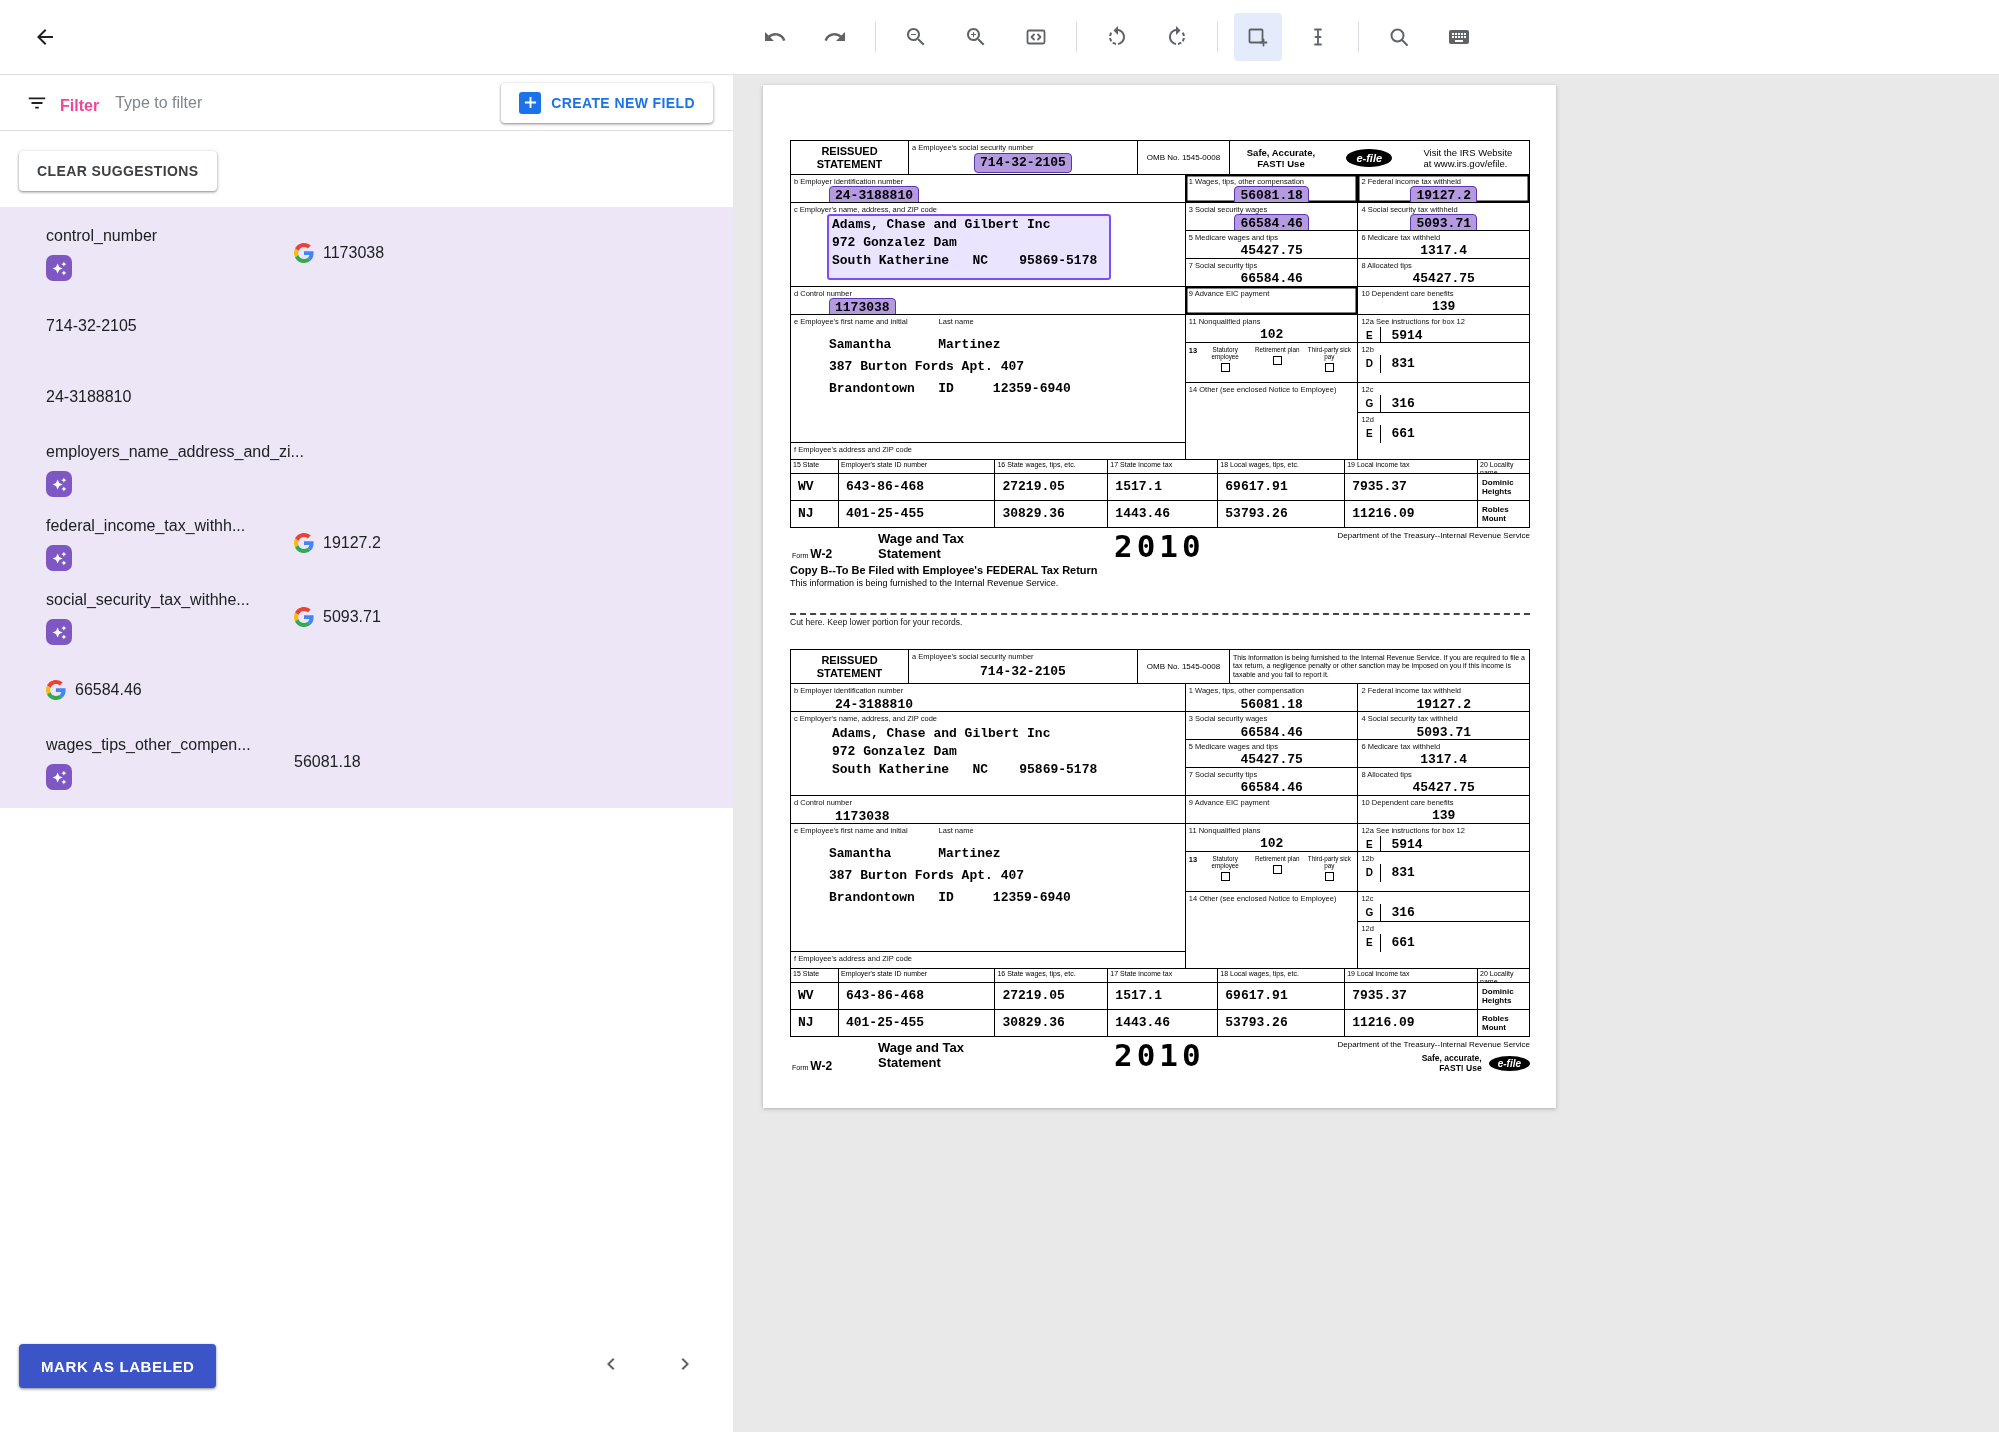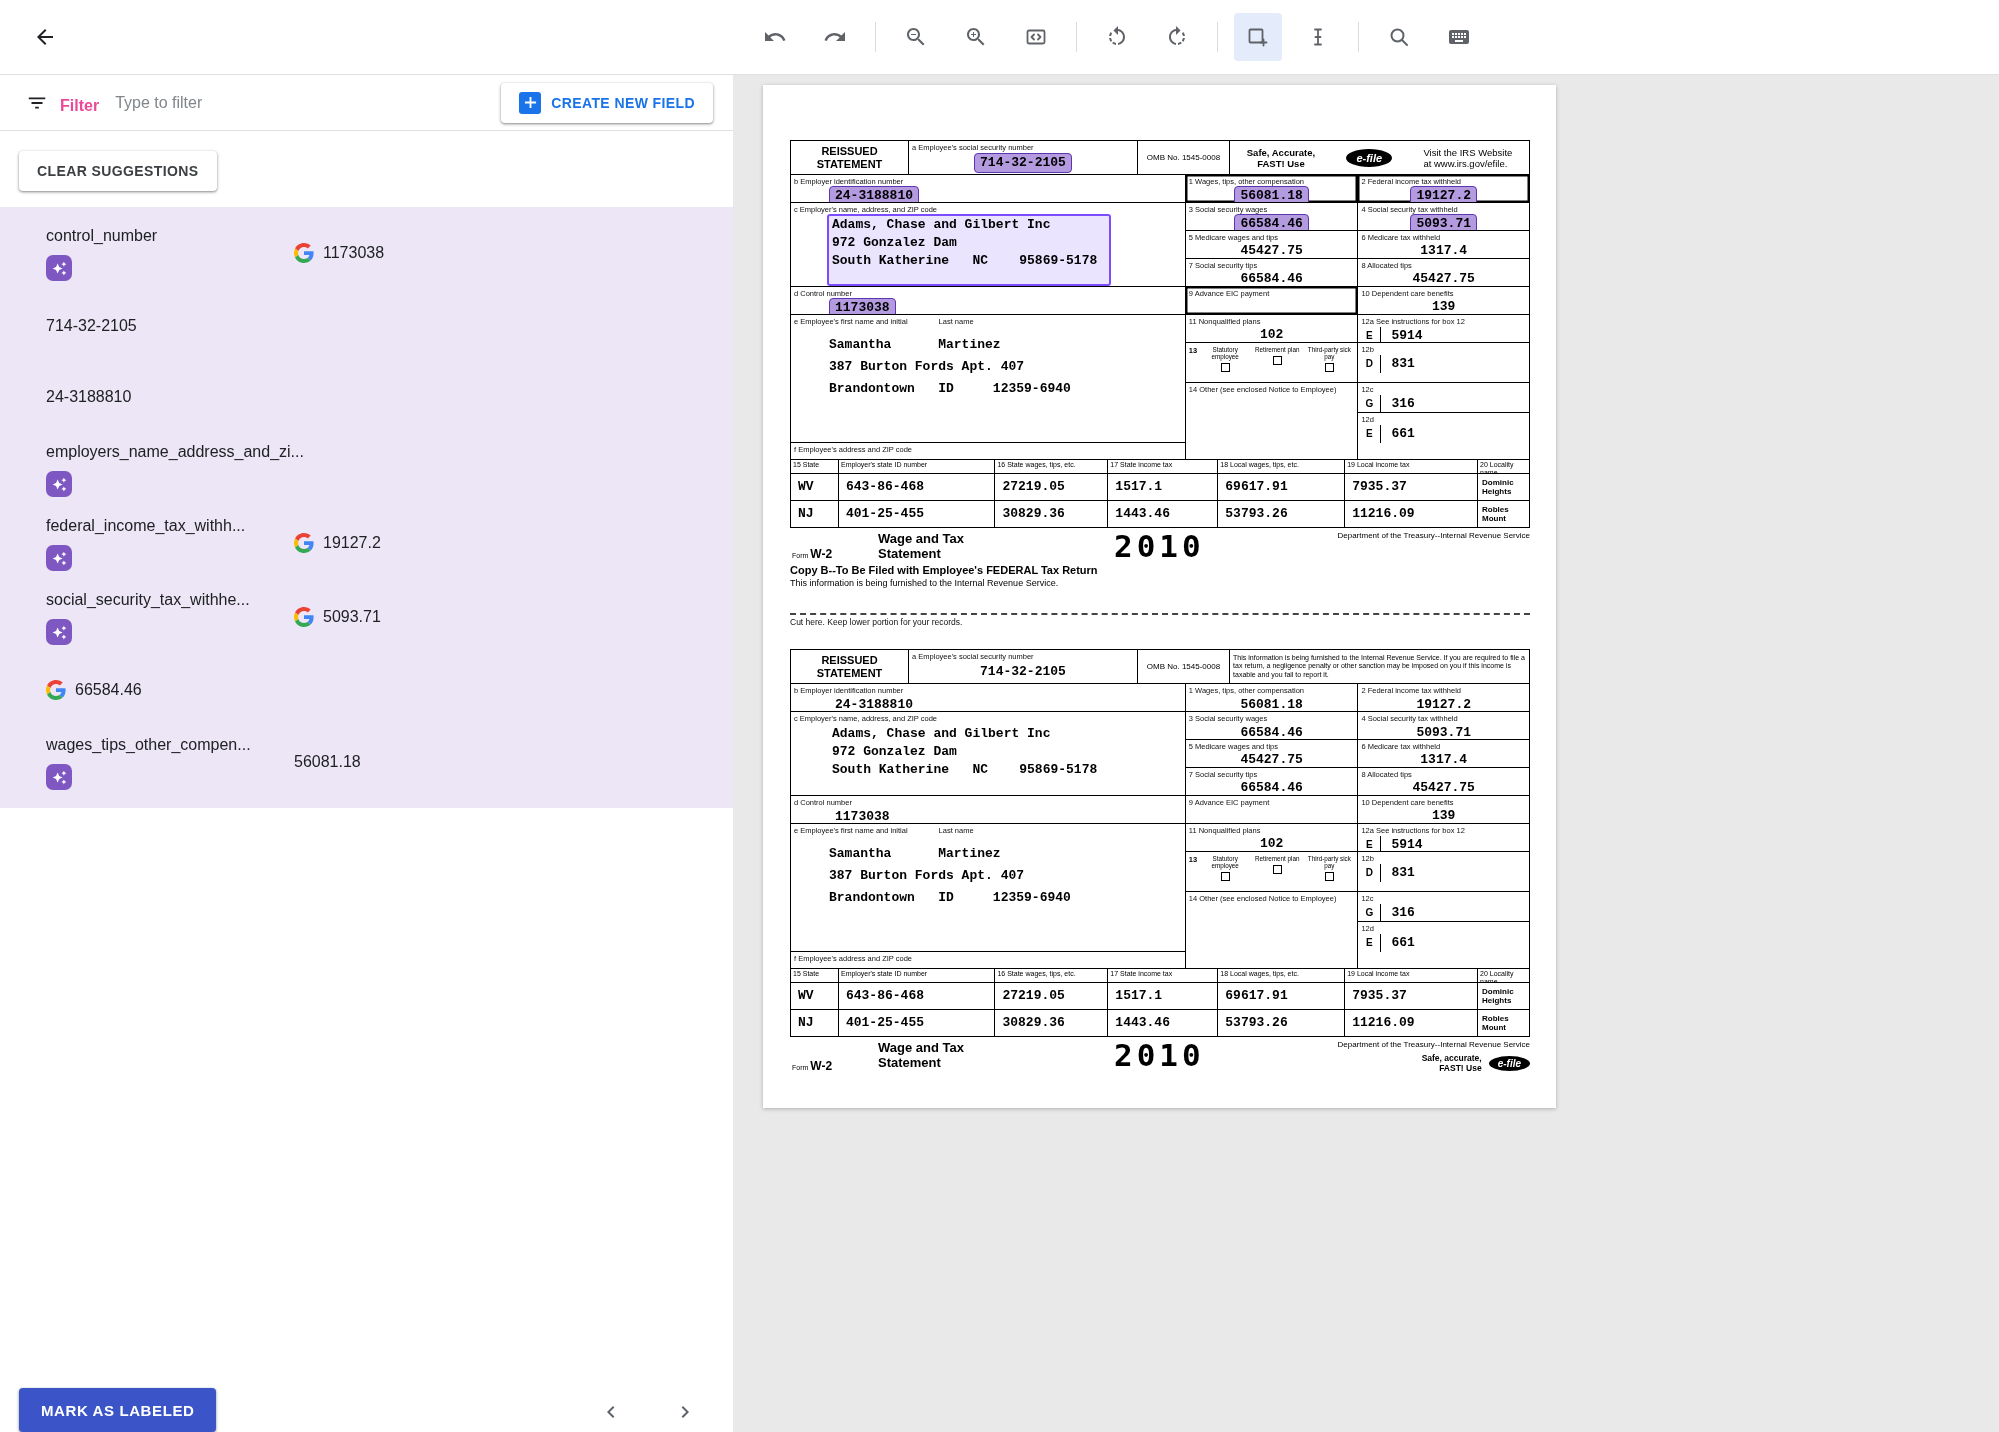--- a/index.html
+++ b/index.html
@@ -22,21 +22,21 @@
   .plus-sq{width:22px;height:22px;border-radius:3px;background:#1a73e8;display:flex;align-items:center;justify-content:center}
   .clear-btn{color:#3c4043;margin:20px 0 16px 19px}
   .lp-scroll{flex:1;overflow:hidden}
   .sugg{background:#ece6f6;padding:8px 0 10px}
   .frow{display:flex;padding:10px 20px 8px 46px;min-height:71px}
   .fleft{flex:0 0 auto;min-width:248px;max-width:330px;padding-right:8px}
   .fname{font-size:16px;color:#202124;line-height:22px;white-space:nowrap}
   .sparkle{width:26px;height:26px;border-radius:7px;background:#7e57c2;margin-top:8px;display:flex;align-items:center;justify-content:center;cursor:pointer;border:none}
   .fval{flex:1;display:flex;align-items:center;gap:9px;font-size:16px;color:#202124;line-height:26px}
   .gicon{display:flex;flex:0 0 auto}
-  .lp-foot{height:88px;flex:0 0 auto;display:flex;align-items:flex-end;padding:0 28px 0 19px}
+  .lp-foot{height:88px;flex:0 0 auto;display:flex;align-items:flex-start;padding:0 28px 0 19px}
   .mark-btn{background:#3b55c8;color:#fff;font-weight:bold;font-size:15px;letter-spacing:.6px;border:none;border-radius:4px;height:44px;
     padding:0 22px;box-shadow:0 1px 2px rgba(0,0,0,.3),0 1px 3px 1px rgba(0,0,0,.15);cursor:pointer;font-family:"Liberation Sans",sans-serif}
   .nav{margin-left:auto;display:flex;gap:34px}
 
   
   .right{flex:1;display:flex;flex-direction:column;min-width:0}
   .toolbar{height:75px;flex:0 0 auto;background:#fff;border-bottom:1px solid #e0e0e0;display:flex;align-items:center;padding-left:18px;gap:12px}
   .tool{width:48px;height:48px;border-radius:4px;display:flex;align-items:center;justify-content:center;background:none;border:none;cursor:pointer}
   .tool.active{background:#e4ecfb}
   .tsep{width:1px;height:30px;background:#dadce0;margin:0 4px;flex:0 0 auto}
@@ -83,21 +83,21 @@
   .b12 .code{width:22px;text-align:center;font-size:10px;font-weight:bold;font-family:"Liberation Sans",sans-serif}
   .b12 .amt{border-left:1px solid #000;padding-left:10px}
   .cb13{display:flex;padding:1px 2px 0 0}
   .n13{font-size:7.5px;font-weight:bold;padding:2px 2px 0 3px}
   .cbi{flex:1;text-align:center;font-size:6.3px;line-height:7px;padding-top:2px}
   .cbi span{display:block}
   .cbx{width:9px;height:9px;border:1px solid #000;margin:3px auto 0;cursor:pointer}
   
   .pill{display:inline-block;padding:0 5px;border:1.5px solid transparent;border-radius:4px}
   .copyB .pill{background:#b49be0;border-color:#5e35b1}
-  .hlbox{border:2px solid transparent;border-radius:3px;width:fit-content;padding:0 12px 14px 3px;margin-left:36px}
+  .hlbox{border:2px solid transparent;border-radius:3px;width:fit-content;padding:0 12px 8px 3px;margin-left:36px}
   .copyB .hlbox{border-color:#7c4dff;background:rgba(124,77,255,.15)}
   .copyB .thickB{box-shadow:inset 0 0 0 1.5px #000}
   
   .srow{display:grid;grid-template-columns:6.5% 21.2% 15.3% 14.9% 17.2% 18% 6.9%}
   .shead{border-top:1px solid #000}
   .shead .sc{font-size:7px;line-height:8px;padding:1px 0 0 2px;height:13px}
   .sc{border-right:1px solid #000;overflow:hidden}
   .sc:last-child{border-right:none}
   .sdata .sc{border-top:1px solid #000;height:27px;display:flex;align-items:center;padding-left:7px}
   .sdata .loc{font-family:"Liberation Sans",sans-serif;font-size:8px;font-weight:bold;line-height:9px;padding-left:4px}

